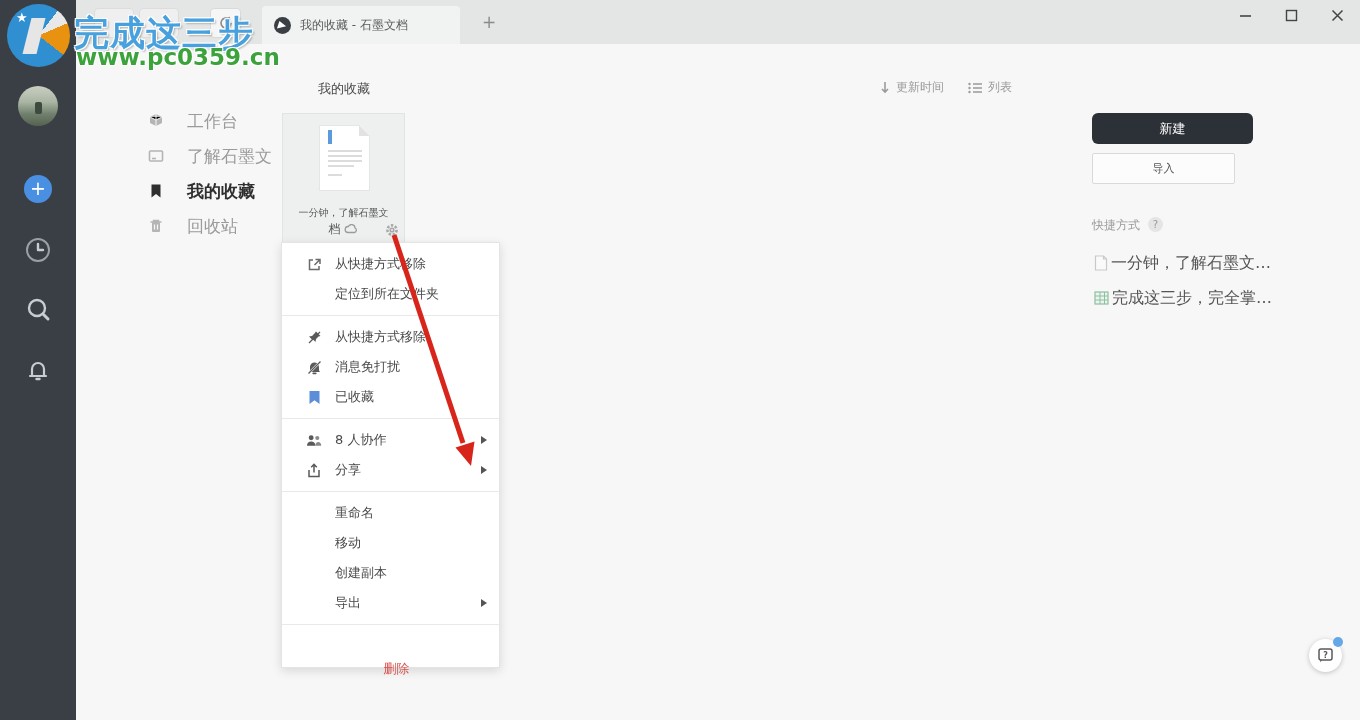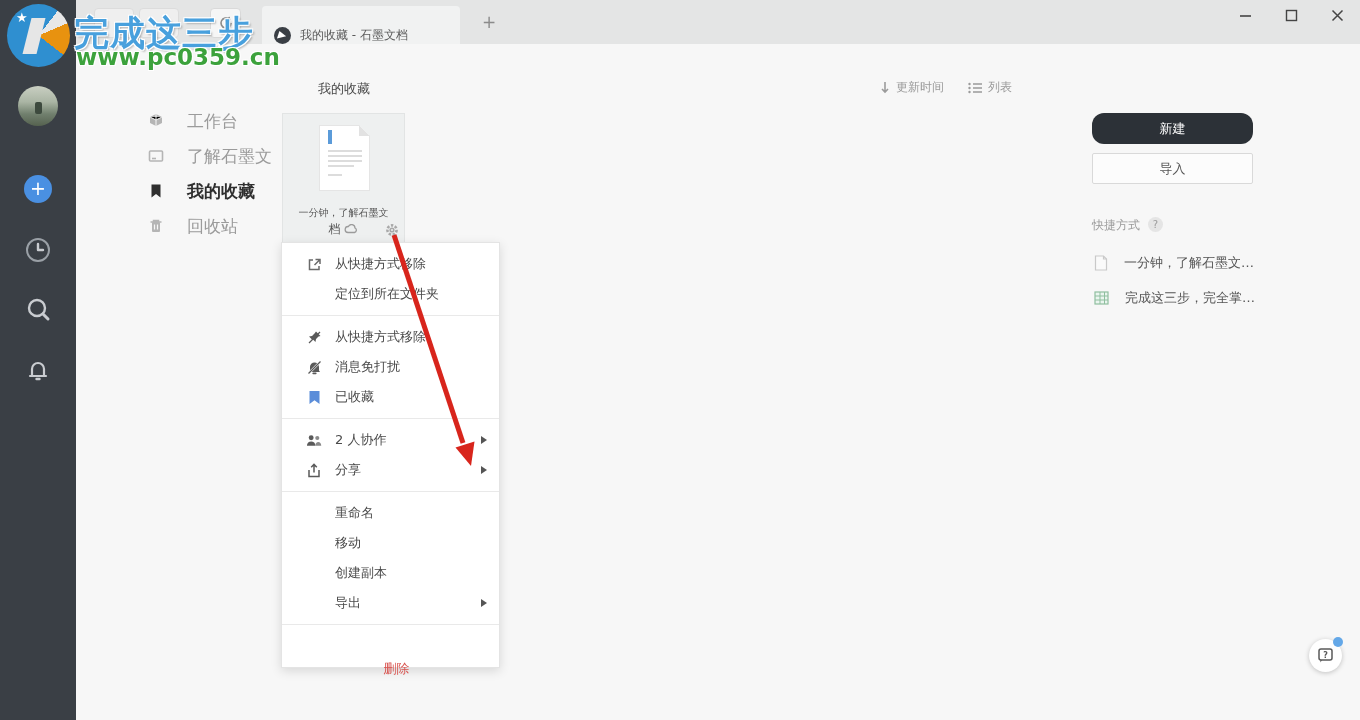--- a/index.html
+++ b/index.html
@@ -15,21 +15,21 @@
   .rail-plus { position:absolute; left:24px; top:175px; width:28px; height:28px; border-radius:50%;
     background:#4a90e2; color:#fff; font-size:19px; line-height:26px; text-align:center; cursor:pointer; }
   .rail-ico { position:absolute; left:24px; width:28px; height:28px; cursor:pointer; }
 
   
   .topbar { position:absolute; left:76px; top:0; width:1284px; height:44px; background:#e4e5e5; z-index:2; }
   .nav-btn { position:absolute; top:8px; width:40px; height:30px; background:#efefef; border:1px solid #dcdcdc; border-radius:4px; }
   .refresh-btn { position:absolute; left:134px; top:8px; width:31px; height:30px; background:#f6f6f6; border:1px solid #d9d9d9; border-radius:4px;
     display:flex; align-items:center; justify-content:center; cursor:pointer; }
   .tab { position:absolute; left:186px; top:6px; width:198px; height:38px; background:#f1f2f2; border-radius:4px 4px 0 0;
-    display:flex; align-items:flex-end; padding-left:12px; gap:9px; }
+    display:flex; align-items:center; padding-left:12px; gap:9px; }
   .tab-logo { width:17px; height:17px; border-radius:50%; background:#3a3f45; position:relative; flex:0 0 auto; }
   .tab-logo::after { content:""; position:absolute; left:4px; top:5px; width:0; height:0;
     border-left:8px solid #fff; border-top:3px solid transparent; border-bottom:5px solid transparent; transform:rotate(18deg); }
   .tab-title { font-size:12px; color:#5a5a5a; white-space:nowrap; }
   .newtab-btn { position:absolute; left:400px; top:10px; width:26px; height:26px; color:#8b8b8b; font-size:17px;
     text-align:center; line-height:25px; cursor:pointer; }
   .winctl { position:absolute; top:2px; width:26px; height:26px; display:flex; align-items:center; justify-content:center; cursor:pointer; }
 
   
   .nav-item { position:absolute; left:148px; width:160px; height:34px; display:flex; align-items:center; gap:23px;
@@ -58,28 +58,28 @@
     box-shadow:0 3px 10px rgba(0,0,0,.13); padding:6px 0; z-index:5; }
   .mi { height:30px; display:flex; align-items:center; padding:0 12px 0 24px; gap:13px; font-size:13px; color:#4a4a4a; cursor:pointer; }
   .mi .ic { width:16px; height:16px; flex:0 0 auto; display:flex; align-items:center; justify-content:center; }
   .mi .lbl { flex:1 1 auto; white-space:nowrap; }
   .mi .sub { width:0; height:0; border-left:6px solid #555; border-top:4px solid transparent; border-bottom:4px solid transparent; }
   .mi.danger { color:#d9534f;flex-direction:column; }
   .mdiv { height:1px; background:#e9e9e9; margin:6px 0; }
 
   
   .btn-new { position:absolute; left:1092px; top:113px; width:161px; height:31px; background:#2c3137; color:#fff;
-    font-size:13px; border:none; border-radius:12px; cursor:pointer; }
-  .btn-import { position:absolute; left:1092px; top:153px; width:161px; height:31px; background:#fcfcfc; color:#555;
-    font-size:13px; border:1px solid #d9d9d9; border-radius:2px; cursor:pointer; }
+    font-size:13px; border:none; border-radius:6px; cursor:pointer; }
+  .btn-import { position:absolute; left:1092px; top:153px; width:143px; height:31px; background:#fcfcfc; color:#555;
+    font-size:11px; border:1px solid #d9d9d9; border-radius:2px; cursor:pointer; }
   .sc-title { position:absolute; left:1092px; top:217px; font-size:12px; color:#9b9b9b; display:flex; align-items:flex-start; gap:8px; }
   .q-badge { width:15px; height:15px; border-radius:50%; background:#e5e5e5; color:#9b9b9b; font-size:10px;
     text-align:center; line-height:15px; cursor:pointer; }
-  .sc-item { position:absolute; left:1094px; width:200px; height:22px; display:flex; align-items:center; gap:16px;
-    font-size:13px; color:#555; cursor:pointer; }
+  .sc-item { position:absolute; left:1094px; width:200px; height:22px; display:flex; align-items:center; gap:3px;
+    font-size:16px; color:#555; cursor:pointer; }
 
   
   .help-fab { position:absolute; left:1309px; top:639px; width:33px; height:33px; border-radius:50%; background:#fff;
     box-shadow:0 1px 5px rgba(0,0,0,.22); display:flex; align-items:center; justify-content:center; cursor:pointer; }
   .help-dot { position:absolute; right:-1px; top:-2px; width:10px; height:10px; border-radius:50%; background:#64a8e8; }
 
   
   .wm { position:absolute; left:0; top:0; z-index:9; pointer-events:none; }
   .wm-logo { position:absolute; left:7px; top:4px; width:63px; height:63px; border-radius:50%;
     background:conic-gradient(from 200deg,#2f8fd0 0 55%,#e8e8e8 55% 63%,#e8920f 63% 80%,#2f8fd0 80%); }
@@ -270,21 +270,21 @@
     <div class="mdiv"></div>
     <div class="mi">
       <span class="ic">
           <svg width="17" height="13" viewBox="0 0 17 13">
             <circle cx="5.5" cy="3.6" r="2.6" fill="#5a5a5a"></circle>
             <path d="M1 12c0-2.8 2-4.4 4.5-4.4S10 9.2 10 12z" fill="#5a5a5a"></path>
             <circle cx="12" cy="3.8" r="2.2" fill="#8a8a8a"></circle>
             <path d="M9.8 12c.3-2.4 1.4-3.8 3.2-3.8 1.9 0 3 1.5 3.2 3.8z" fill="#8a8a8a"></path>
           </svg>
         </span>
-      <span class="lbl">2 人协作</span>
+      <span class="lbl">8 人协作</span>
       <span class="sub"></span>
     </div>
     <div class="mi">
       <span class="ic">
           <svg width="14" height="15" viewBox="0 0 14 15">
             <path d="M2 7v6.5h10V7" fill="none" stroke="#5a5a5a" stroke-width="1.5"></path>
             <path d="M7 9.5V1.8M4.2 4.2L7 1.4l2.8 2.8" fill="none" stroke="#5a5a5a" stroke-width="1.5"></path>
           </svg>
         </span>
       <span class="lbl">分享</span>

